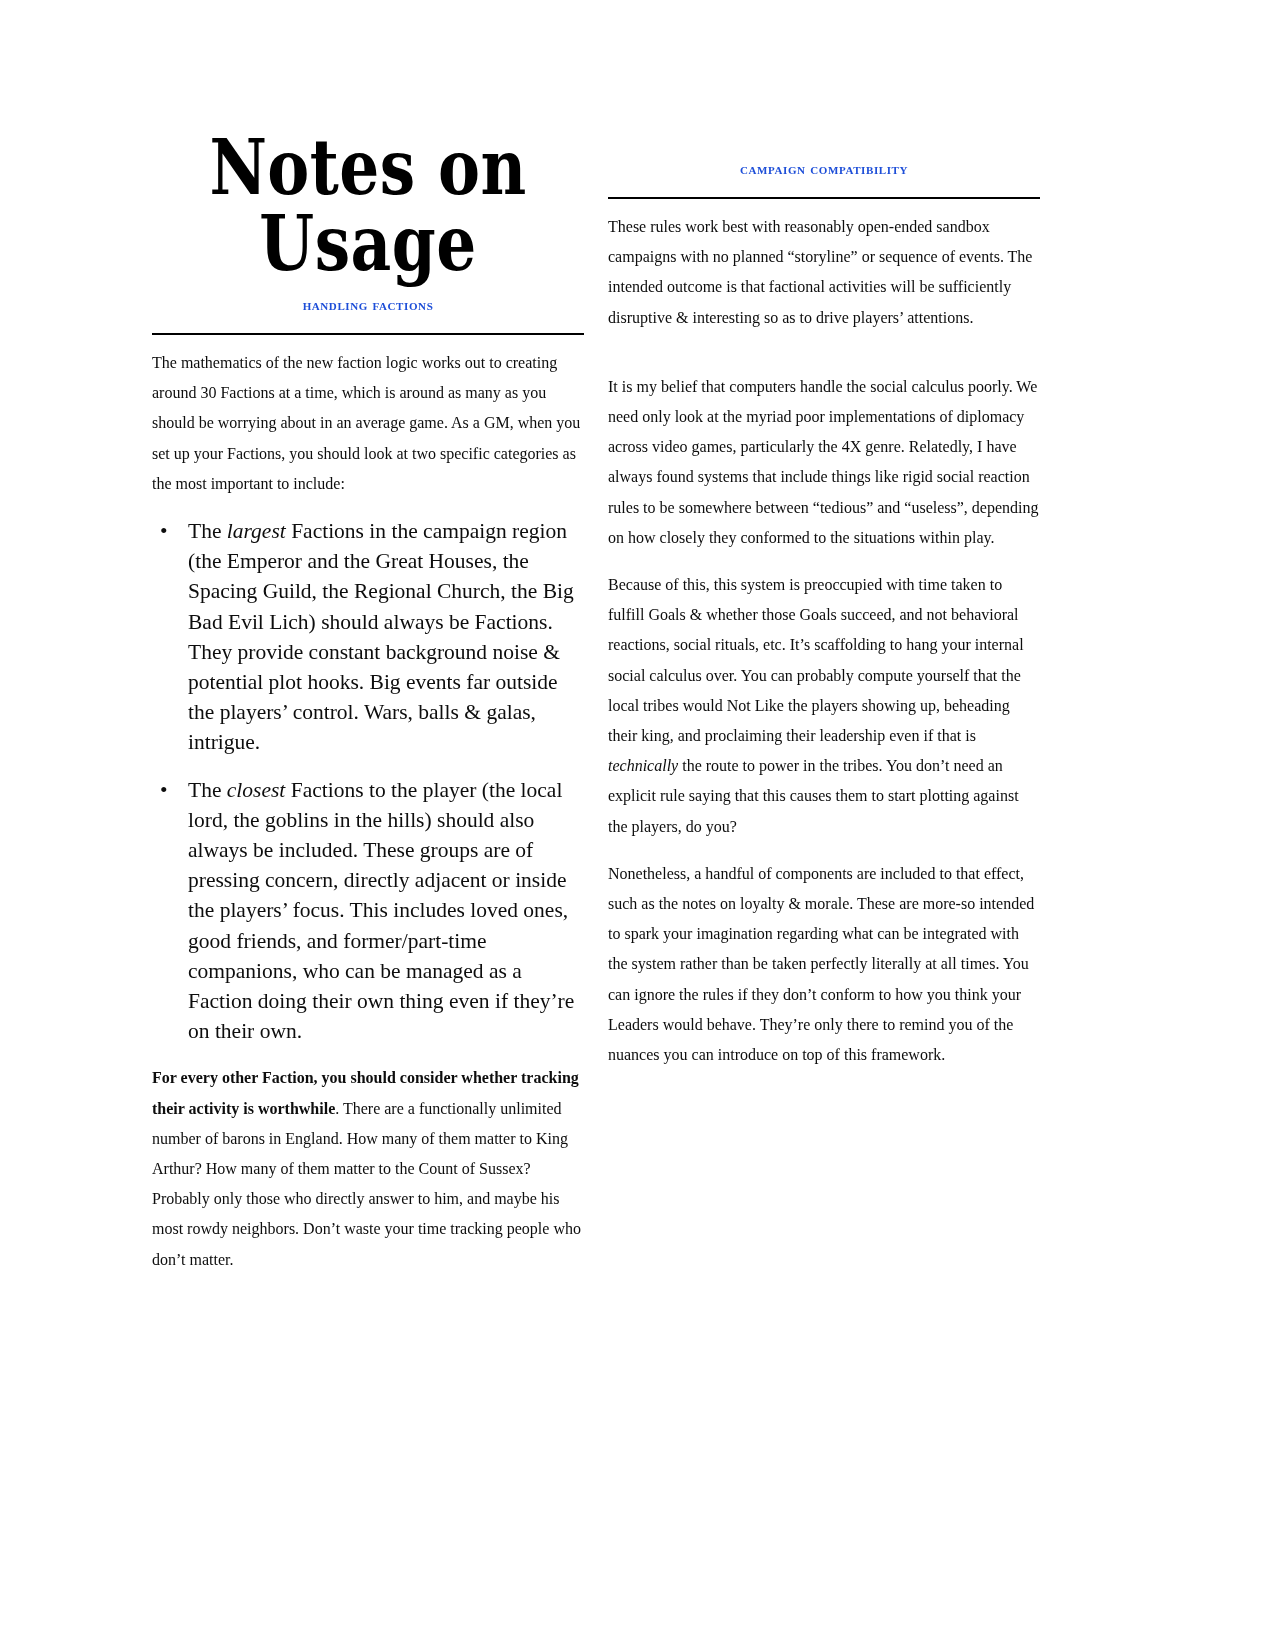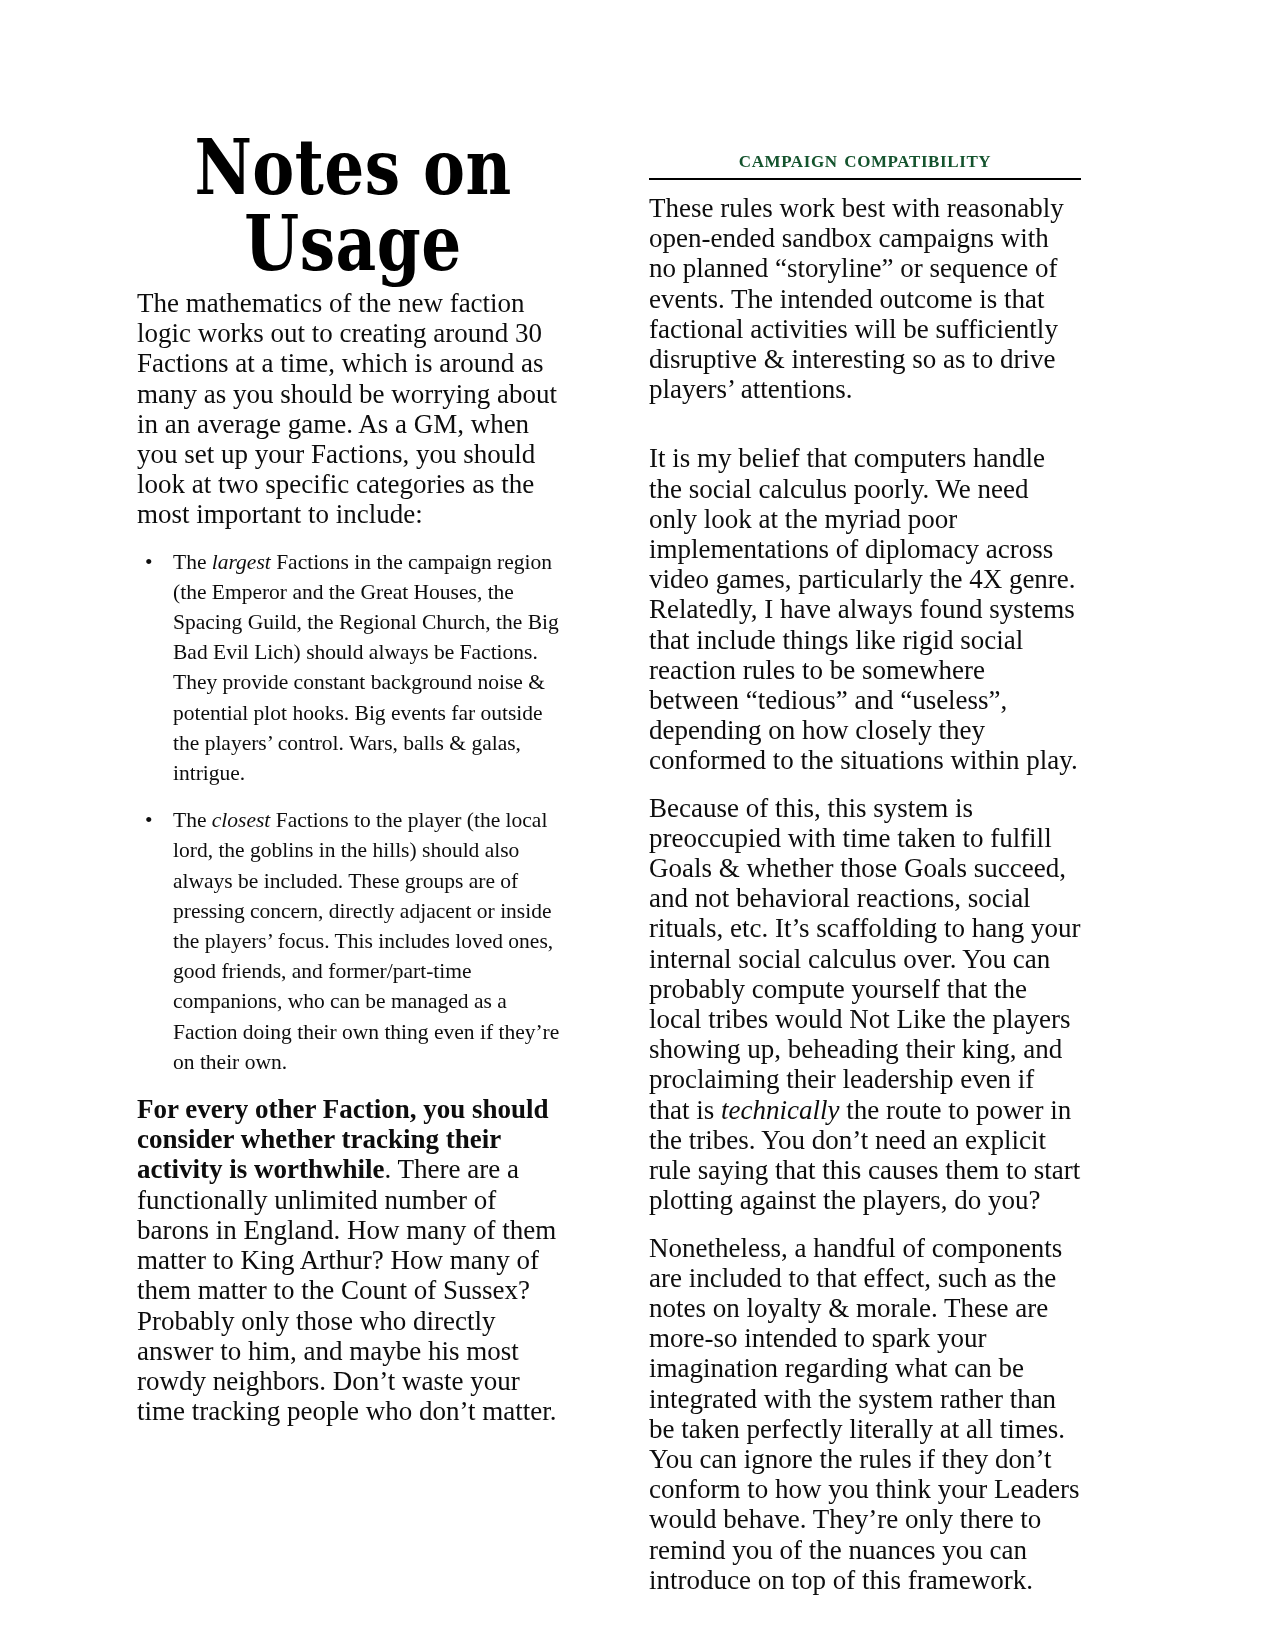--- a/index.html
+++ b/index.html
@@ -12,25 +12,25 @@
     width: 1275px;
     height: 1650px;
     background: #ffffff;
     box-sizing: border-box;
     overflow: hidden;
     font-family: "Liberation Serif", "DejaVu Serif", serif;
     color: #0d0d0d;
   }
   .columns {
     position: absolute;
-    left: 137px;
+    left: 152px;
     top: 130px;
     width: 940px;
     display: flex;
-    gap: 80px;
+    gap: 24px;
   }
   .col {
     width: 432px;
     flex: 0 0 432px;
   }
 
   
   .doc-title {
     font-family: "DejaVu Serif", "Liberation Serif", serif;
     font-weight: 700;
@@ -47,43 +47,43 @@
   }
   .doc-title .bl {
     font-family: "DejaVu Serif", serif;
   }
 
   
   .section-head {
     text-align: center;
     font-family: "Liberation Serif", "DejaVu Serif", serif;
     font-weight: 700;
-    font-size: 24px;
+    font-size: 16px;
     letter-spacing: 0.6px;
     font-variant: small-caps;
     text-transform: lowercase;
-    margin: 0;
+    margin: 14px;
     padding: 0 0 5px 0;
-    color: #14532d;
+    color: #1d4ed8;
     white-space: nowrap;
   }
   .section-head-wrap {
     margin: 0 0 12px 0;
   }
   .rule {
     border: none;
     border-top: 2.2px solid #000;
     margin: 0 0 13px 0;
     height: 0;
     width: 100%;
   }
 
   
   p.body {
-    font-size: 27px;
+    font-size: 16px;
     line-height: 30.2px;
     margin: 0 0 17px 0;
     text-align: left;
     hyphens: none;
   }
   p.body:last-child { margin-bottom: 0; }
 
   ul.bullets {
     list-style: none;
     margin: 0 0 17px 0;
@@ -119,20 +119,24 @@
 <div class="page">
 
   <div class="columns">
 
     <div class="col col-left">
 
       <h1 class="doc-title">
         <span class="bl">Notes on Usage</span>
       </h1>
 
+      <div class="section-head-wrap">
+        <div class="section-head">Handling Factions</div>
+        <hr class="rule">
+      </div>
 
       <p class="body">The mathematics of the new faction logic works out to creating around 30 Factions at a time, which is around as many as you should be worrying about in an average game. As a GM, when you set up your Factions, you should look at two specific categories as the most important to include:</p>
 
       <ul class="bullets">
         <li>
           <span class="bullet-dot">•</span><span>The </span><em class="it">largest</em><span> Factions in the campaign region (the Emperor and the Great Houses, the Spacing Guild, the Regional Church, the Big Bad Evil Lich) should always be Factions. They provide constant background noise &amp; potential plot hooks. Big events far outside the players’ control. Wars, balls &amp; galas, intrigue.</span>
         </li>
         <li>
           <span class="bullet-dot">•</span><span>The </span><em class="it">closest</em><span> Factions to the player (the local lord, the goblins in the hills) should also always be included. These groups are of pressing concern, directly adjacent or inside the players’ focus. This includes loved ones, good friends, and former/part-time companions, who can be managed as a Faction doing their own thing even if they’re on their own.</span>
         </li>

